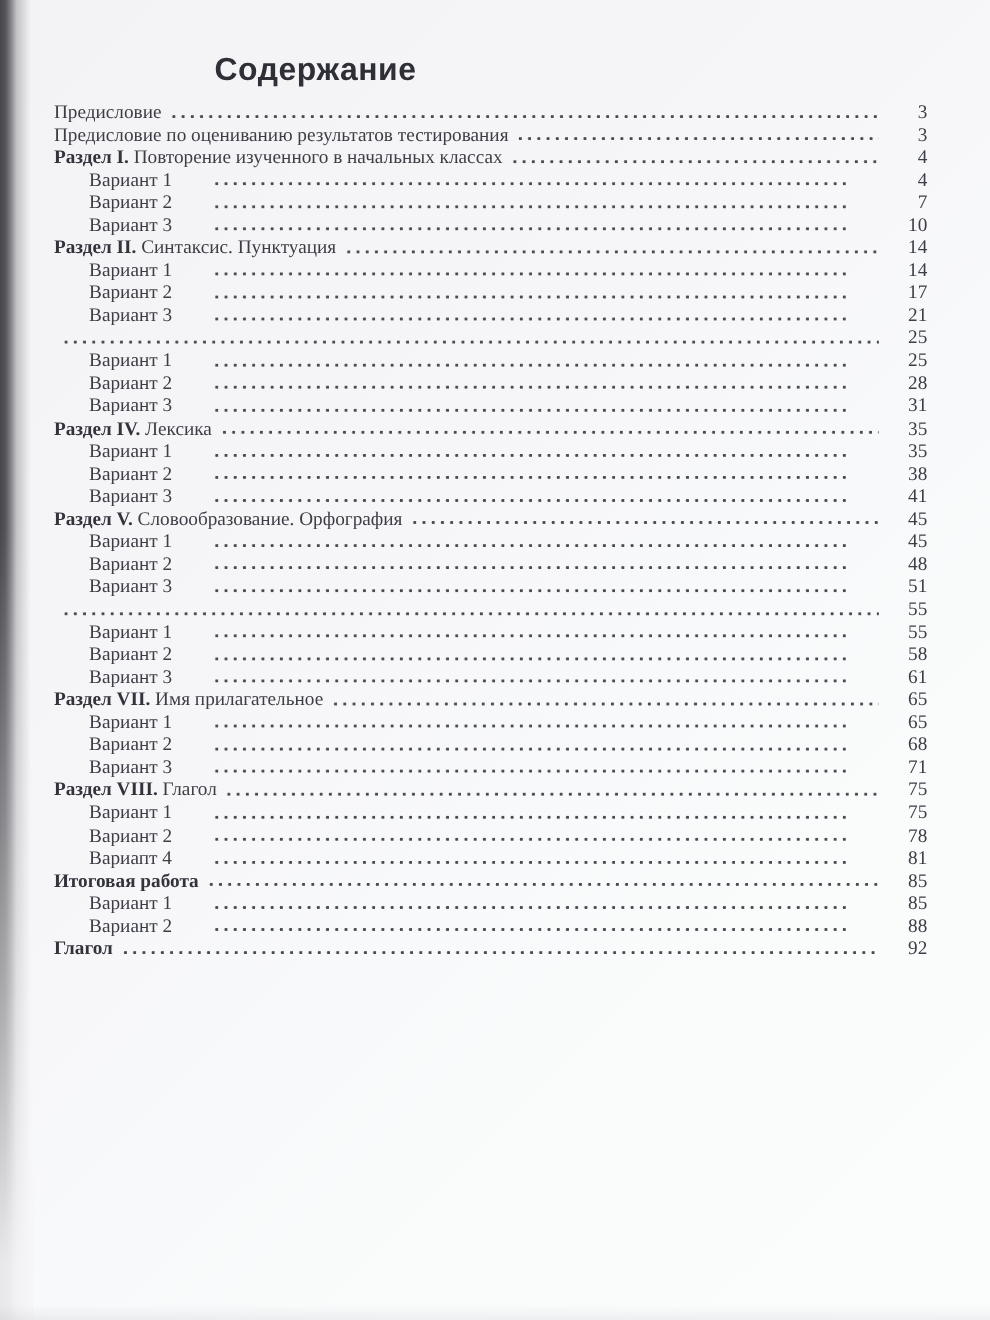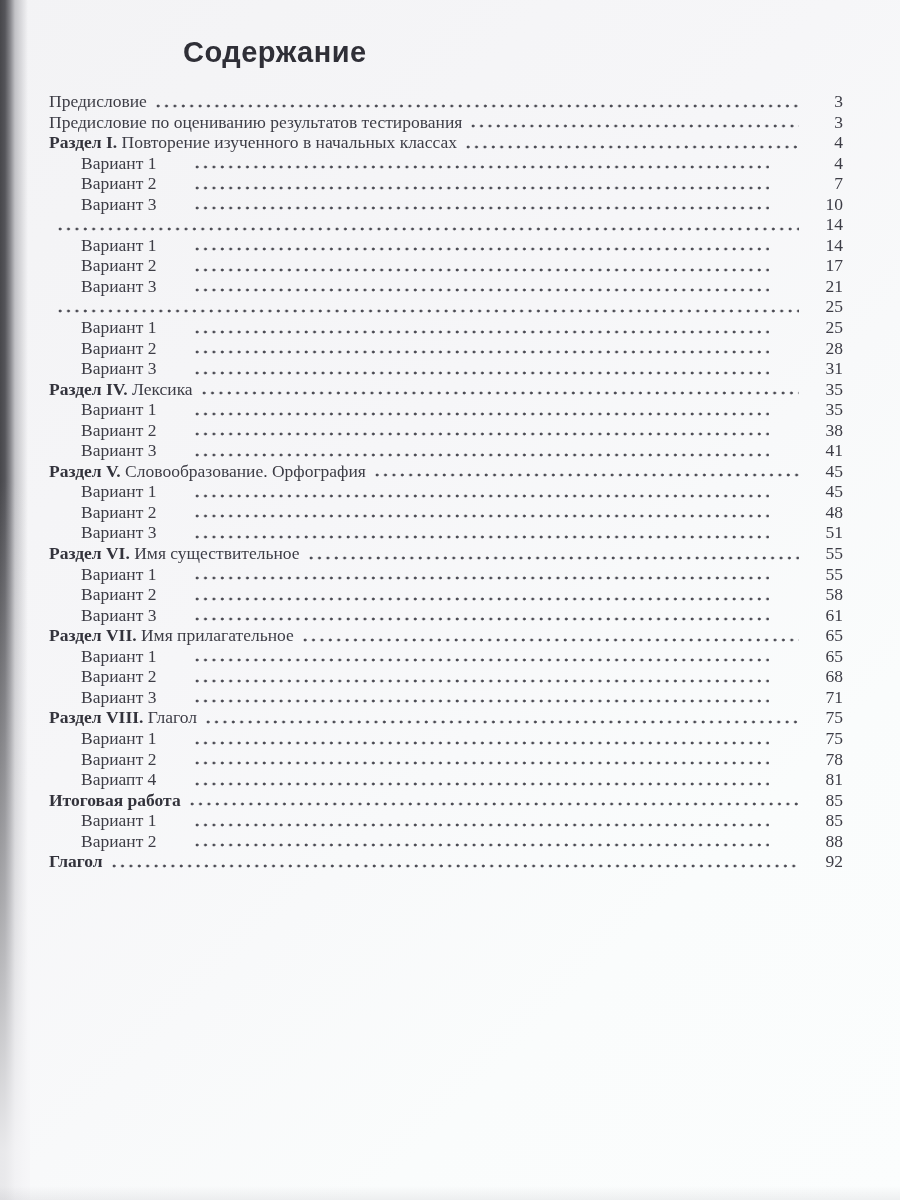--- a/index.html
+++ b/index.html
@@ -34,21 +34,21 @@
     position: absolute;
     left: 0; bottom: 0;
     width: 900px; height: 14px;
     background: linear-gradient(to bottom, rgba(120,120,130,0) 0%, rgba(120,120,130,0.10) 100%);
     pointer-events: none;
   }
   .page-title {
     position: absolute;
     left: 183px;
     top: 36px;
-    margin: 0;
+    margin: 12px;
     font-family: "Liberation Sans", sans-serif;
     font-weight: 700;
     font-size: 29px;
     letter-spacing: 0.5px;
     color: #2f2f37;
   }
   .toc {
     position: absolute;
     left: 49px;
     right: 57px;
@@ -111,20 +111,21 @@
       <span class="label">Вариант 2</span>
       <span class="dots"></span>
       <span class="pg">7</span>
     </div>
     <div class="row indent">
       <span class="label">Вариант 3</span>
       <span class="dots"></span>
       <span class="pg">10</span>
     </div>
     <div class="row">
+      <span class="label"><b>Раздел II.</b> Синтаксис. Пунктуация</span>
       <span class="dots"></span>
       <span class="pg">14</span>
     </div>
     <div class="row indent">
       <span class="label">Вариант 1</span>
       <span class="dots"></span>
       <span class="pg">14</span>
     </div>
     <div class="row indent">
       <span class="label">Вариант 2</span>
@@ -189,21 +190,20 @@
       <span class="label">Вариант 2</span>
       <span class="dots"></span>
       <span class="pg">48</span>
     </div>
     <div class="row indent">
       <span class="label">Вариант 3</span>
       <span class="dots"></span>
       <span class="pg">51</span>
     </div>
     <div class="row">
-      <span class="label"><b>Раздел VI.</b> Имя существительное</span>
       <span class="dots"></span>
       <span class="pg">55</span>
     </div>
     <div class="row indent">
       <span class="label">Вариант 1</span>
       <span class="dots"></span>
       <span class="pg">55</span>
     </div>
     <div class="row indent">
       <span class="label">Вариант 2</span>

